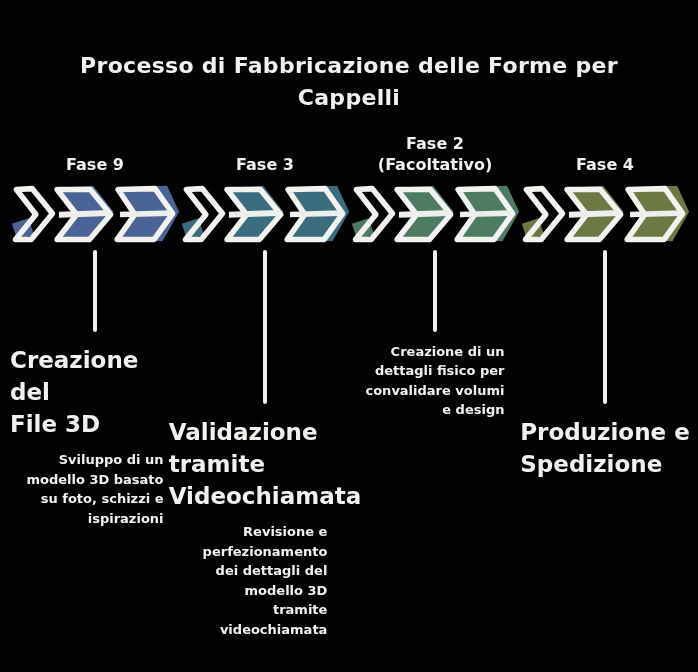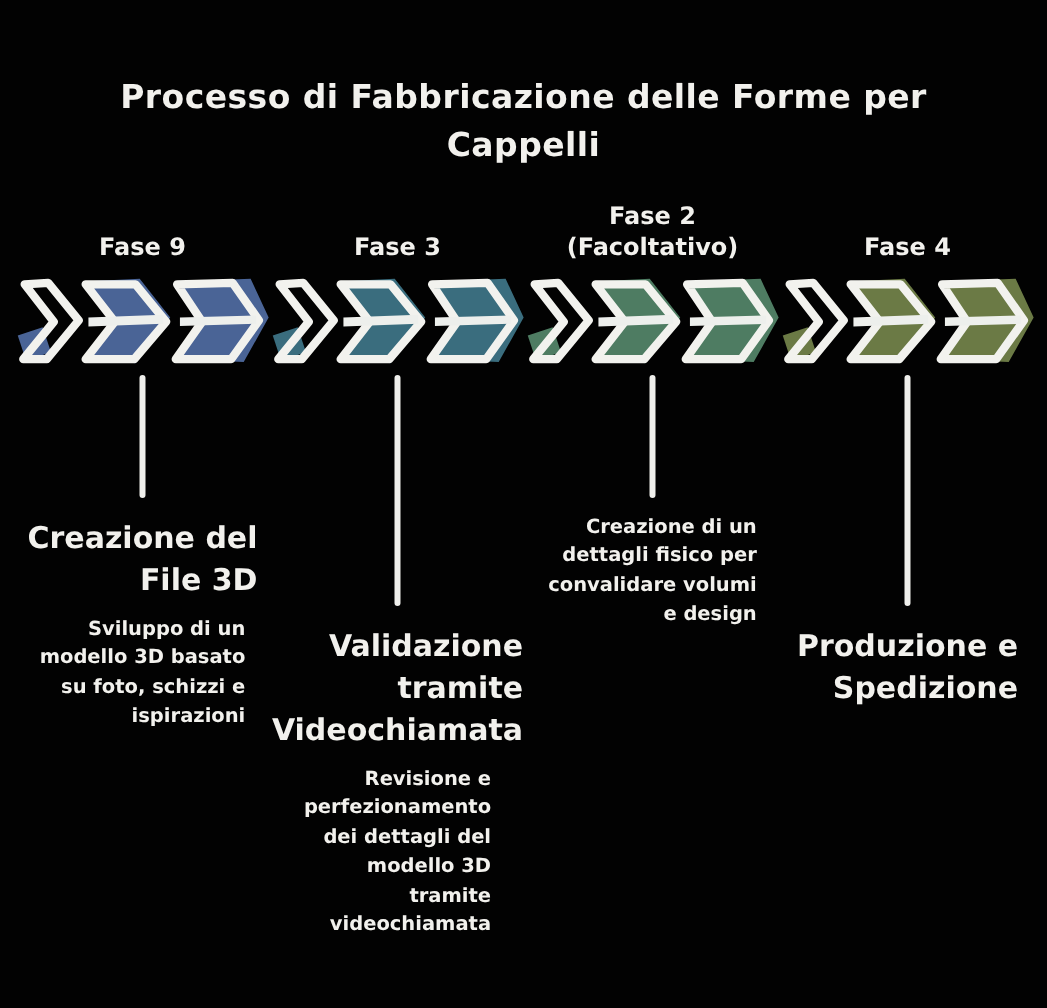--- a/index.html
+++ b/index.html
@@ -66,22 +66,22 @@
   .connector {
     width: 4px;
     border-radius: 3px;
     background: #efefec;
     margin-top: 5px;
   }
   .connector.short { height: 82px; }
   .connector.long  { height: 154px; }
   .step-title {
     margin: 12px 0 0 0;
-    text-align: right;
-    font-size: 20px;
+    text-align: left;
+    font-size: 23px;
     font-weight: 700;
     line-height: 1.4;
     white-space: pre-line;
   }
   .step-desc {
     margin: 10px 0 0 0;
     text-align: right;
     font-size: 13px;
     font-weight: 700;
     line-height: 1.5;

